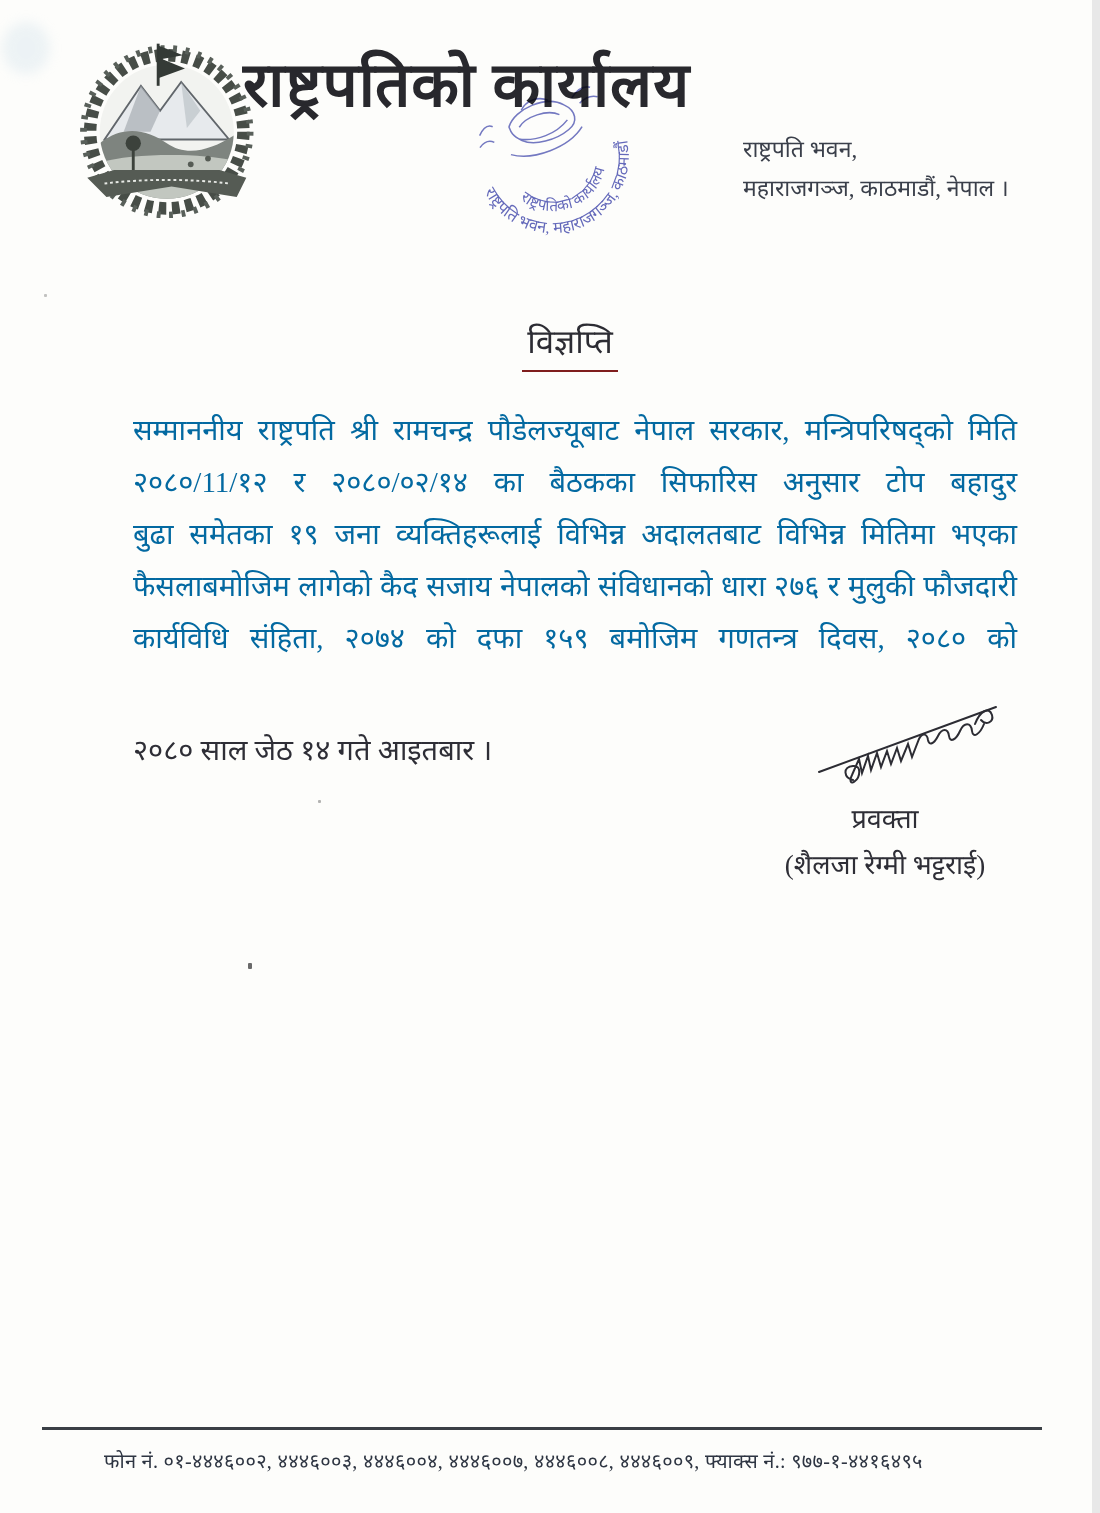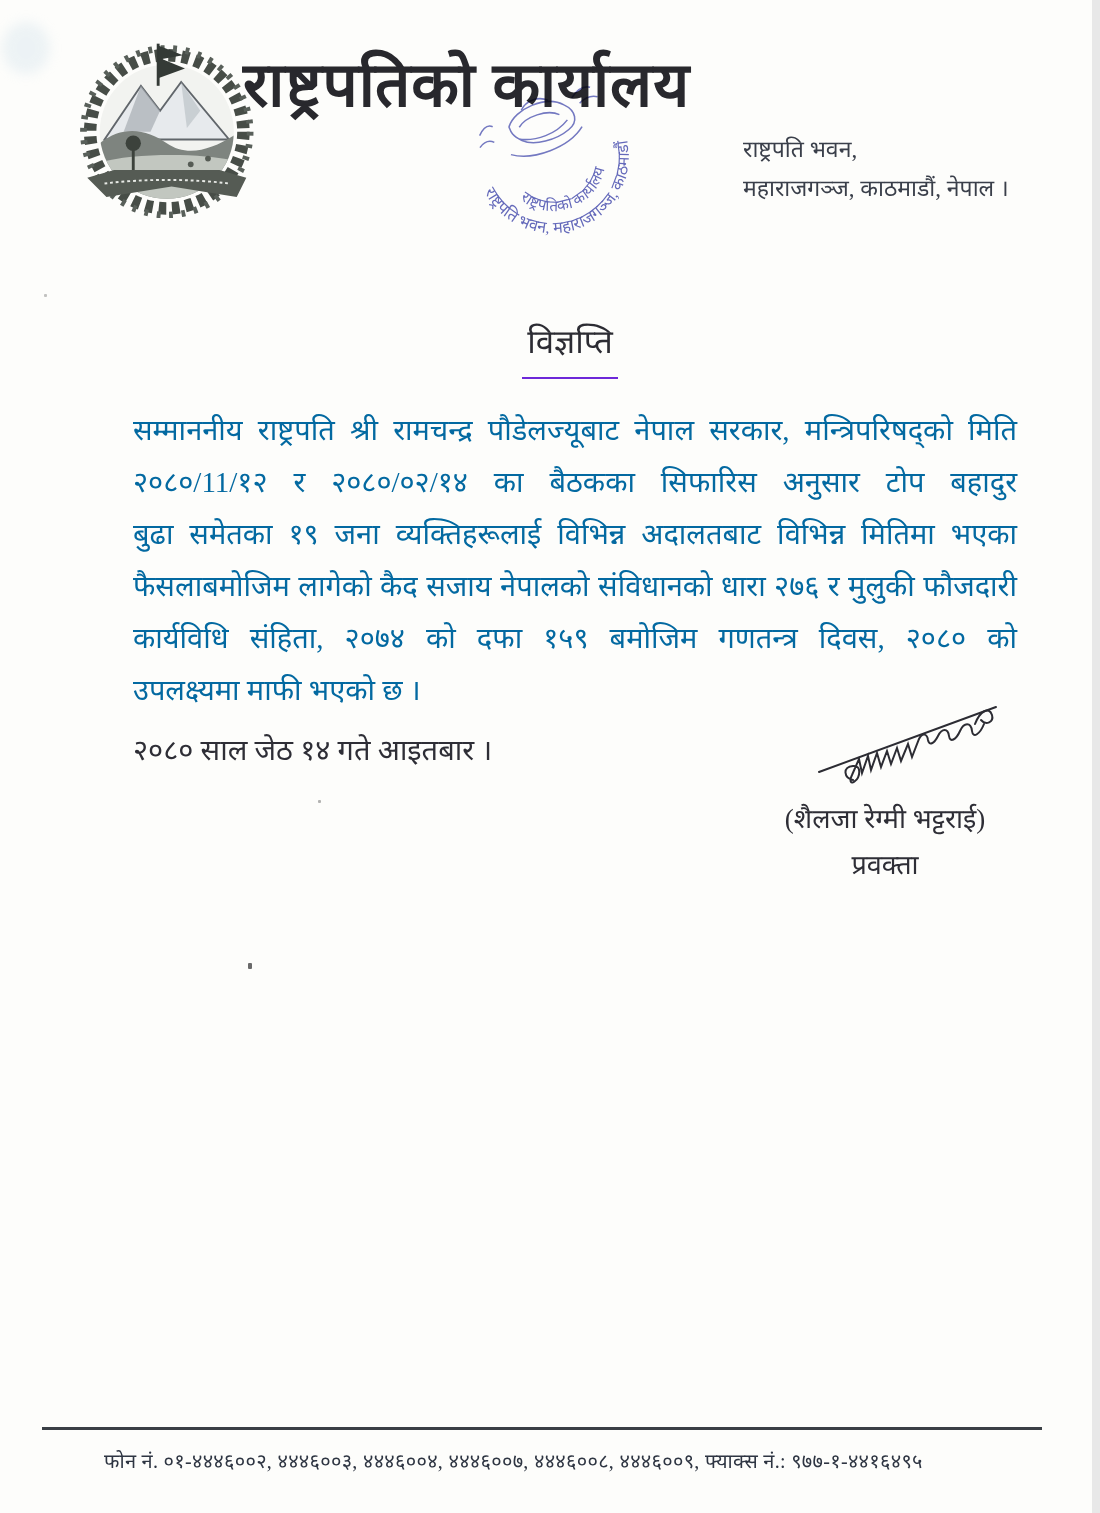--- a/index.html
+++ b/index.html
@@ -24,21 +24,21 @@
     mix-blend-mode:multiply;opacity:.85;
   }
   .address{
     position:absolute;left:743px;top:130px;width:330px;
     font-size:23px;line-height:39px;color:#3a3f4a;
   }
   
   .heading-wrap{position:absolute;left:450px;top:318px;width:240px;text-align:center;}
   .heading{
     display:inline-block;font-size:33px;color:#2c2c33;
-    border-bottom:2px solid #6d28d9;padding:0 5px 14px 5px;
+    border-bottom:2px solid #7f1d1d;padding:0 5px 7px 5px;
   }
   
   .body-block{position:absolute;left:133px;top:404px;width:884px;font-size:29px;color:#0369a1;}
   .body-line{
     height:52px;line-height:52px;white-space:nowrap;
     text-align:justify;text-align-last:justify;
   }
   .body-line.last{text-align-last:left;}
   .date-line{
     position:absolute;left:133px;top:730px;font-size:29px;color:#2e2e36;line-height:40px;font-family:Liberation Serif, serif;
@@ -132,36 +132,35 @@
   <div class="heading-wrap">
     <span class="heading">विज्ञप्ति</span>
   </div>
 
   <div class="body-block">
     <div class="body-line">सम्माननीय राष्ट्रपति श्री रामचन्द्र पौडेलज्यूबाट नेपाल सरकार, मन्त्रिपरिषद्को मिति</div>
     <div class="body-line">२०८०/11/१२ र २०८०/०२/१४ का बैठकका सिफारिस अनुसार टोप बहादुर</div>
     <div class="body-line">बुढा समेतका १९ जना व्यक्तिहरूलाई विभिन्न अदालतबाट विभिन्न मितिमा भएका</div>
     <div class="body-line">फैसलाबमोजिम लागेको कैद सजाय नेपालको संविधानको धारा २७६ र मुलुकी फौजदारी</div>
     <div class="body-line">कार्यविधि संहिता, २०७४ को दफा १५९ बमोजिम गणतन्त्र दिवस, २०८० को</div>
-    <div class="body-line last">उपलक्ष्यमा माफी भएको छ ।</div>
   </div>
 
   <div class="date-line">२०८० साल जेठ १४ गते आइतबार ।</div>
 
   <svg class="signature" viewBox="0 0 185 95" xmlns="http://www.w3.org/2000/svg">
     <g fill="none" stroke="#2c2c33" stroke-width="2" stroke-linecap="round">
       <path d="M4,80 L181,15"></path>
       <path d="M38,88 c-9,-2 -11,-13 0,-14 c9,-1 7,11 2,15 c-4,4 -6,0 -3,-6 l7,-16 l3,14 l6,-17 l3,14 l6,-17 l4,14 l6,-16 l4,13 l6,-16 l4,13 l7,-17 l4,13 l7,-18 c3,-6 8,-6 9,1 c1,6 6,4 10,-4 c4,-8 10,-8 11,0 c1,7 7,4 11,-5 c4,-9 11,-9 12,0 c1,8 8,3 12,-7"></path>
       <path d="M160,32 c5,-13 14,-18 17,-9 c2,7 -6,11 -11,5"></path>
     </g>
   </svg>
 
   <div class="sign-block">
+    <div>प्रवक्ता</div>
     <div>(शैलजा रेग्मी भट्टराई)</div>
-    <div>प्रवक्ता</div>
   </div>
 
   <div class="speck s1"></div>
   <div class="speck s2"></div>
   <div class="speck s3"></div>
 
   <div class="footer-rule"></div>
   <div class="footer-text">फोन नं. ०१-४४४६००२, ४४४६००३, ४४४६००४, ४४४६००७, ४४४६००८, ४४४६००९, फ्याक्स नं.: ९७७-१-४४१६४९५</div>
 
 </div>

